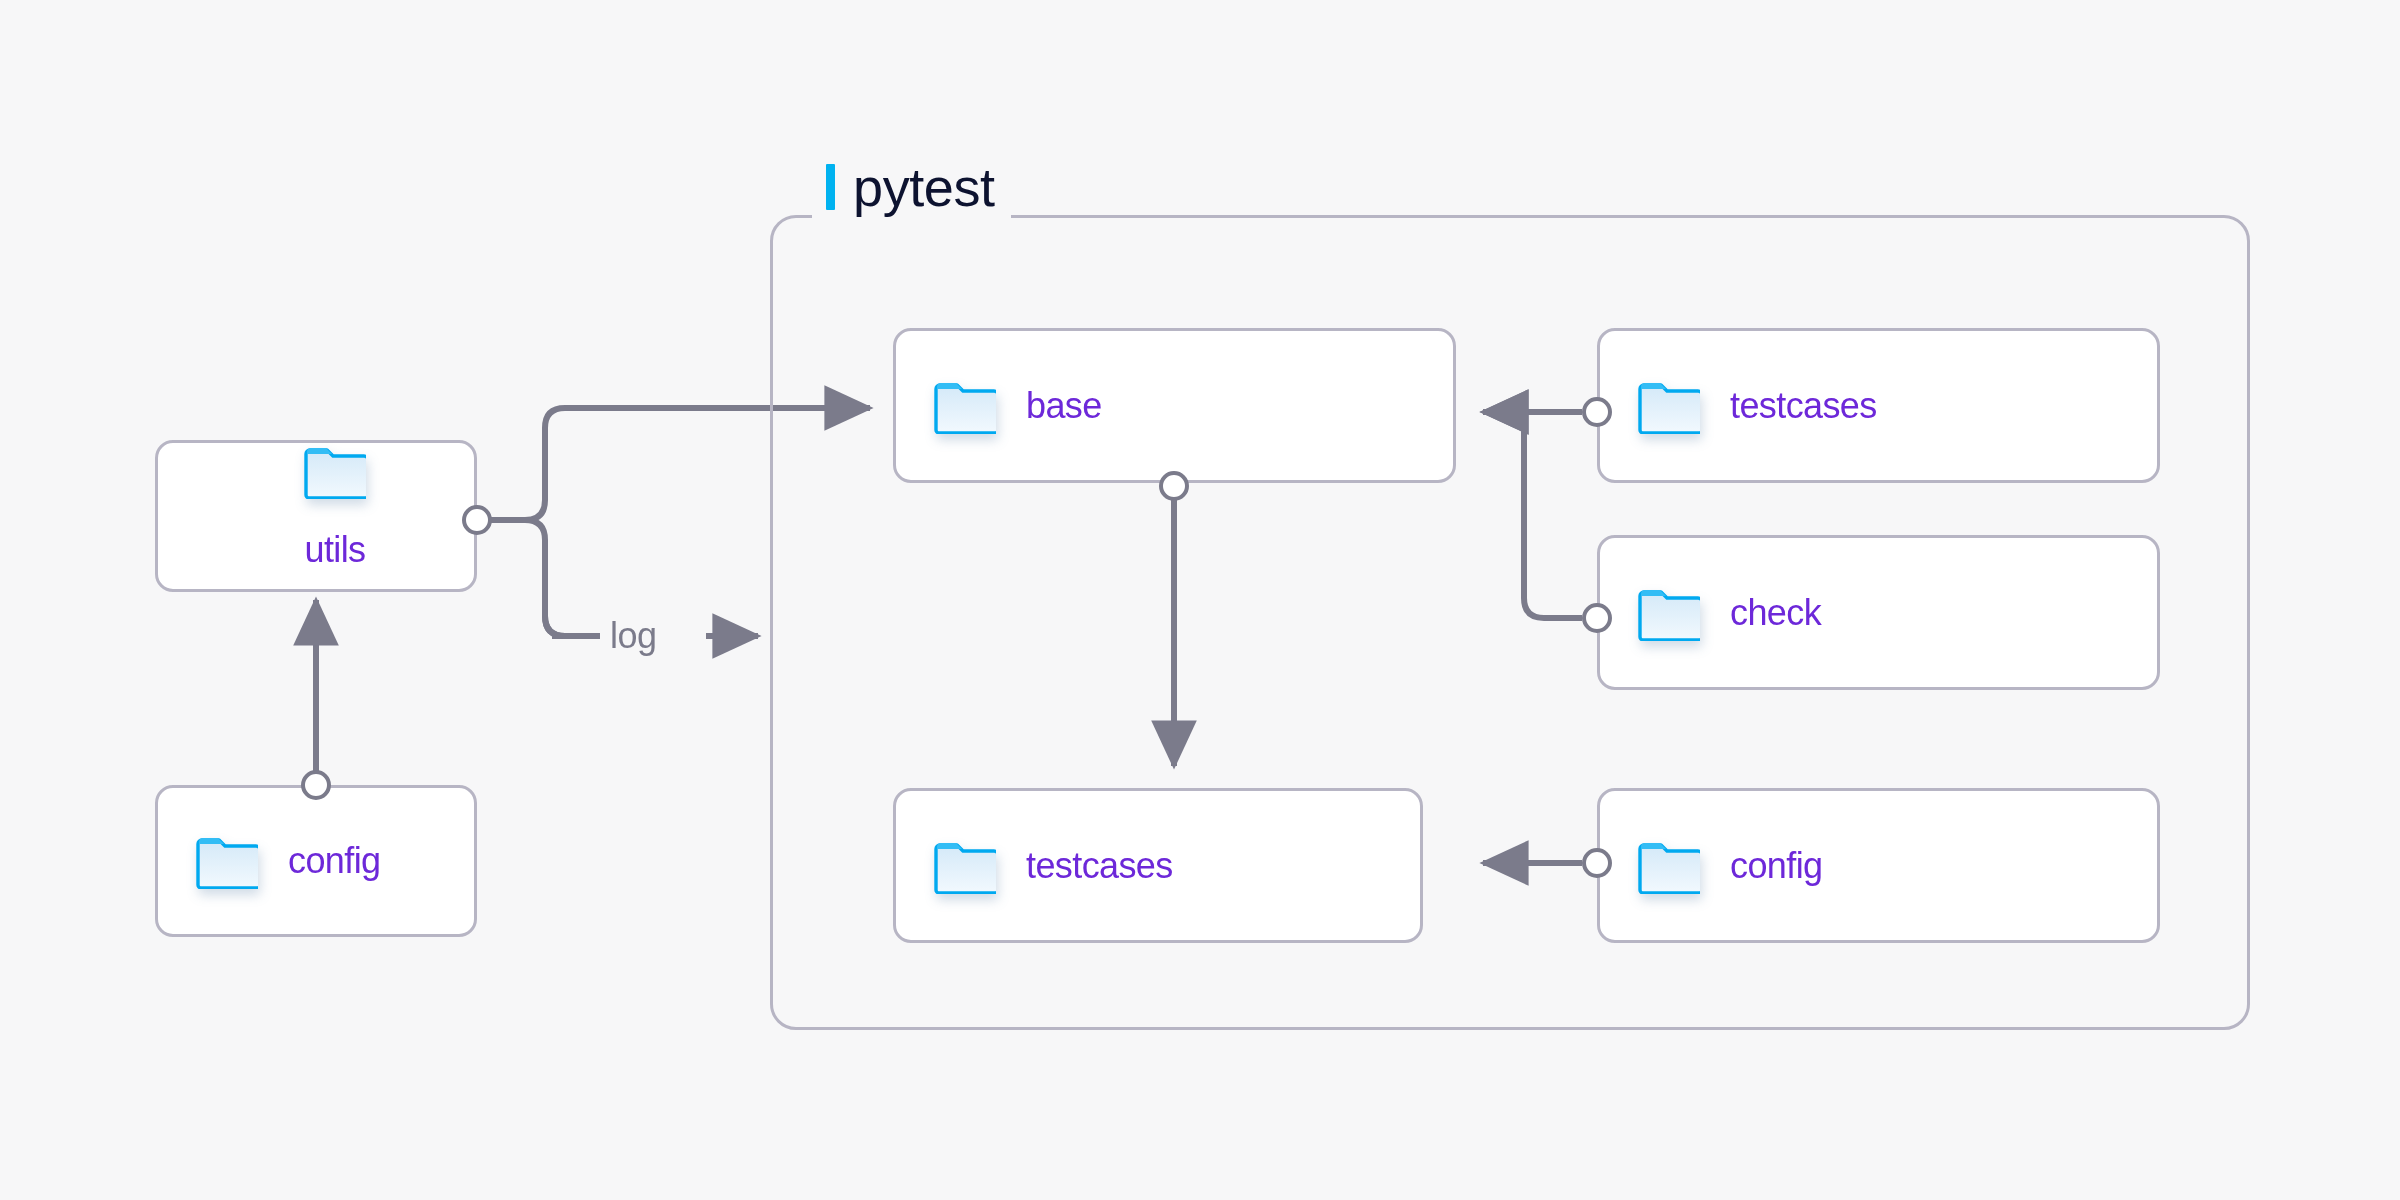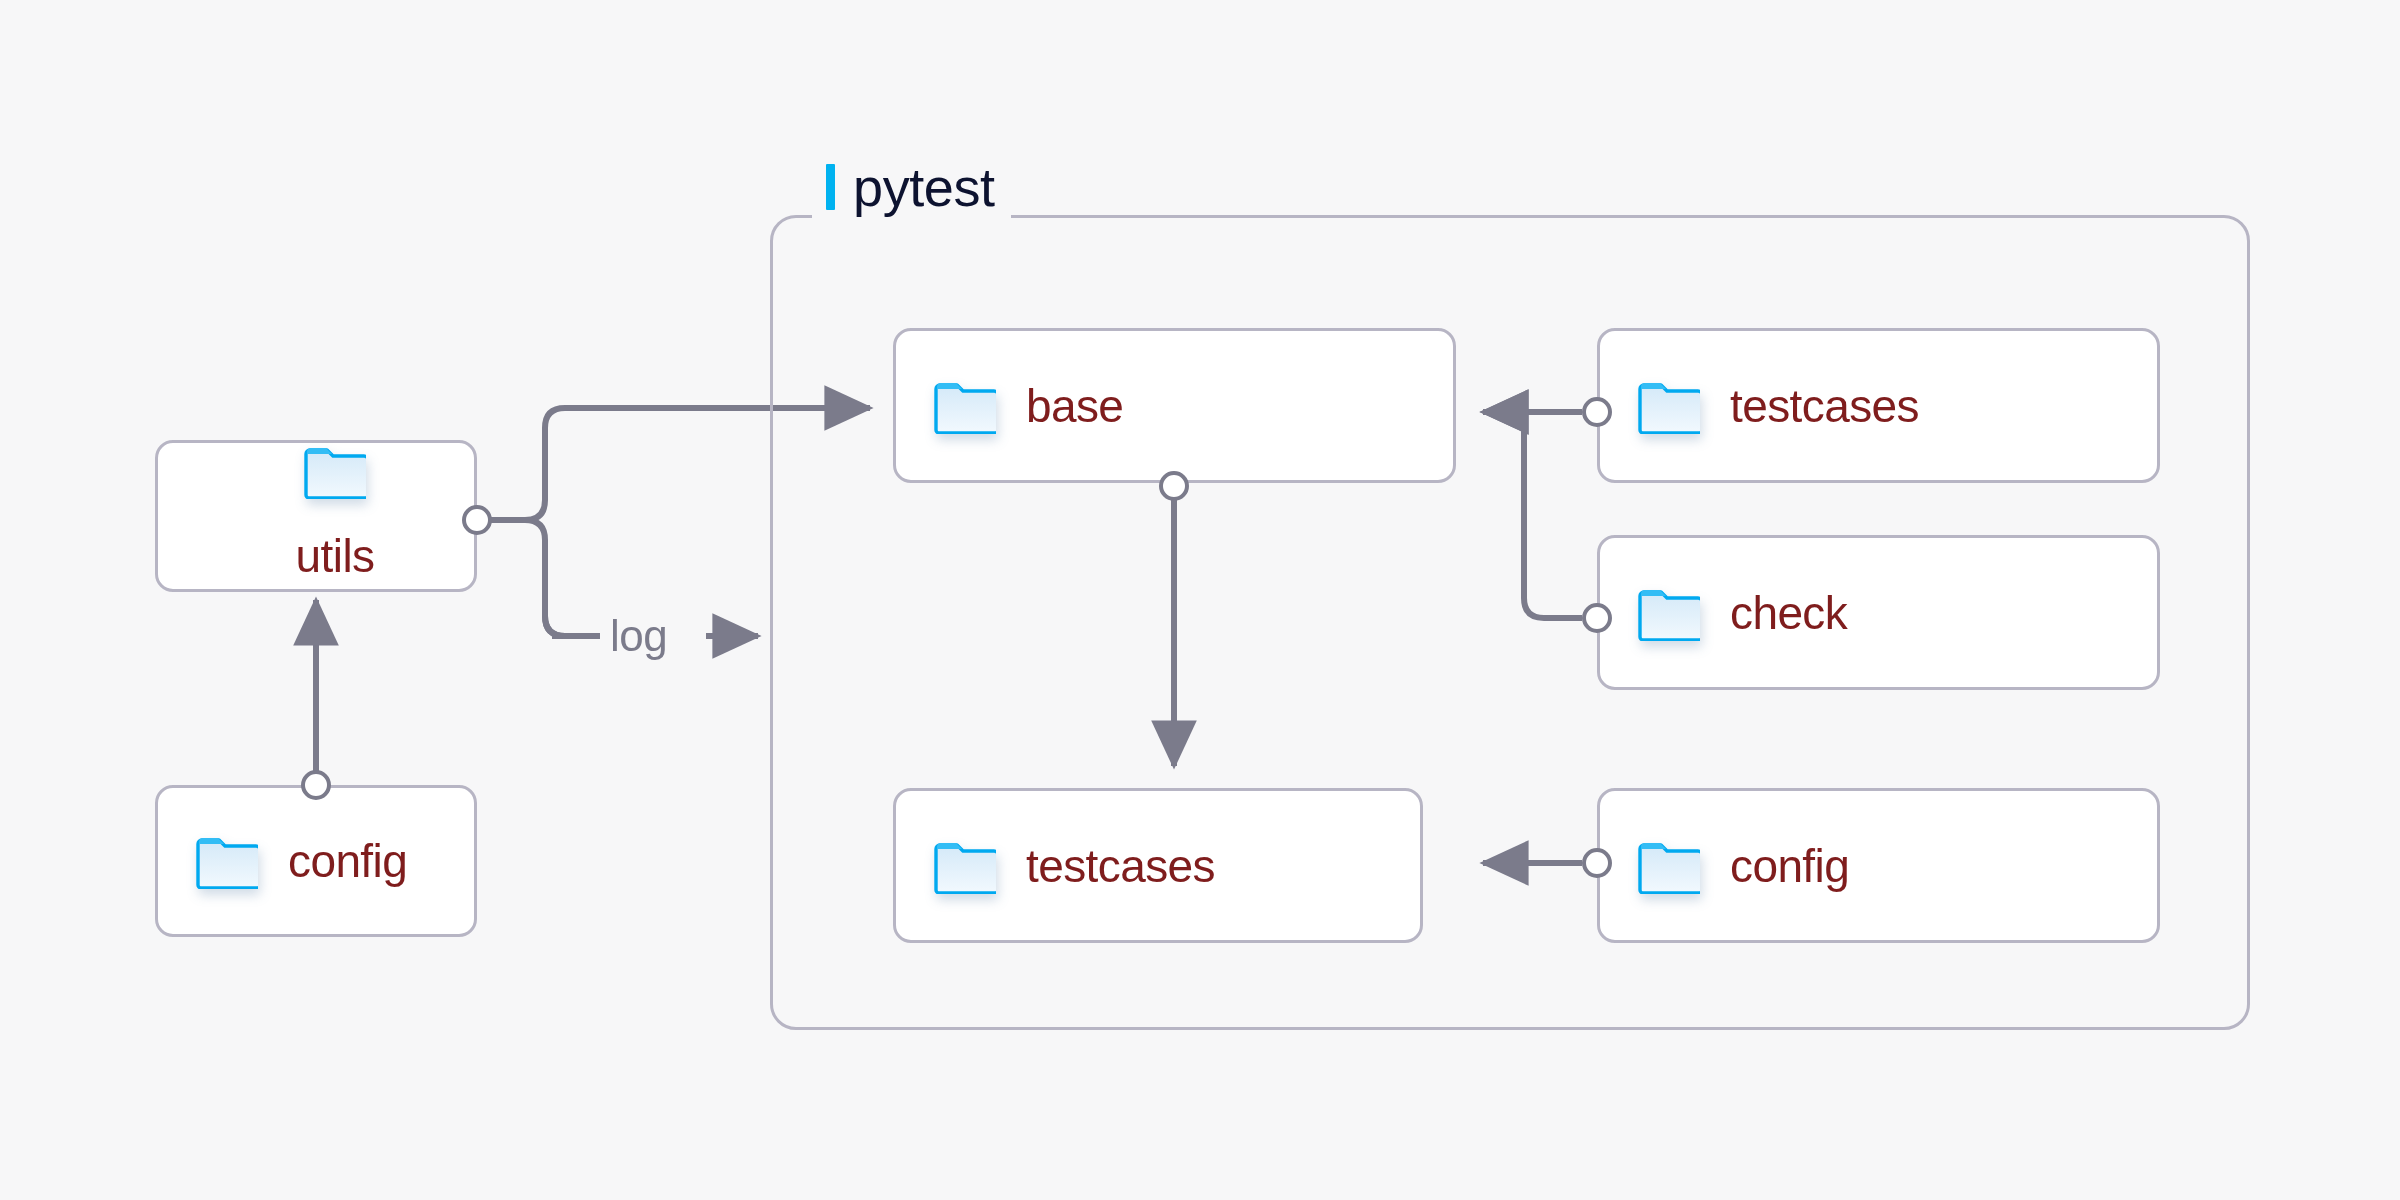--- a/index.html
+++ b/index.html
@@ -65,22 +65,22 @@
     box-sizing: border-box;
     background: #ffffff;
     border: 3px solid #b7b5c4;
     border-radius: 18px;
     display: flex;
     align-items: center;
     padding-left: 38px;
     gap: 30px;
   }
   .node-label {
-    font-size: 46px;
-    color: #7f1d1d;
+    font-size: 36px;
+    color: #6d28d9;
     letter-spacing: -0.6px;
     white-space: nowrap;
   }
   .folder-icon {
     flex: 0 0 auto;
     width: 62px;
     height: 56px;
     position: relative;
     filter: drop-shadow(2px 6px 6px rgba(40,90,140,0.22));
   }
@@ -134,21 +134,21 @@
     </g>
   </svg>
 
   <div class="group-box" style="left:770px; top:215px; width:1480px; height:815px;"></div>
 
   <div class="group-label" style="left:812px; top:155px;">
     <span class="accent-bar"></span>
     <span class="group-title">pytest</span>
   </div>
 
-  <div style="position:absolute; left:600px; top:605px; font-size:44px;
+  <div style="position:absolute; left:600px; top:605px; font-size:36px;
               color:#7b7b8b; letter-spacing:-0.5px; background:#f7f7f8;
               padding:0 10px; line-height:62px;">log</div>
 
   <div class="node" style="left:155px; top:440px; width:322px; height:152px;flex-direction:column;">
     <span class="folder-icon">
       <svg viewBox="0 0 62 56" width="62" height="56">
         <path d="M2 11 a4 4 0 0 1 4-4 h17 l6 6 h31 a4 4 0 0 1 4 4 v35 a3 3 0 0 1-3 3 H5 a3 3 0 0 1-3-3 z" fill="url(#folderGrad)" stroke="#00a9f0" stroke-width="3.4" stroke-linejoin="round"></path>
         <path d="M3 9 a4 4 0 0 1 4-4 h15 l6 6 H3 z" fill="#33bdf5"></path>
       </svg>
     </span>

